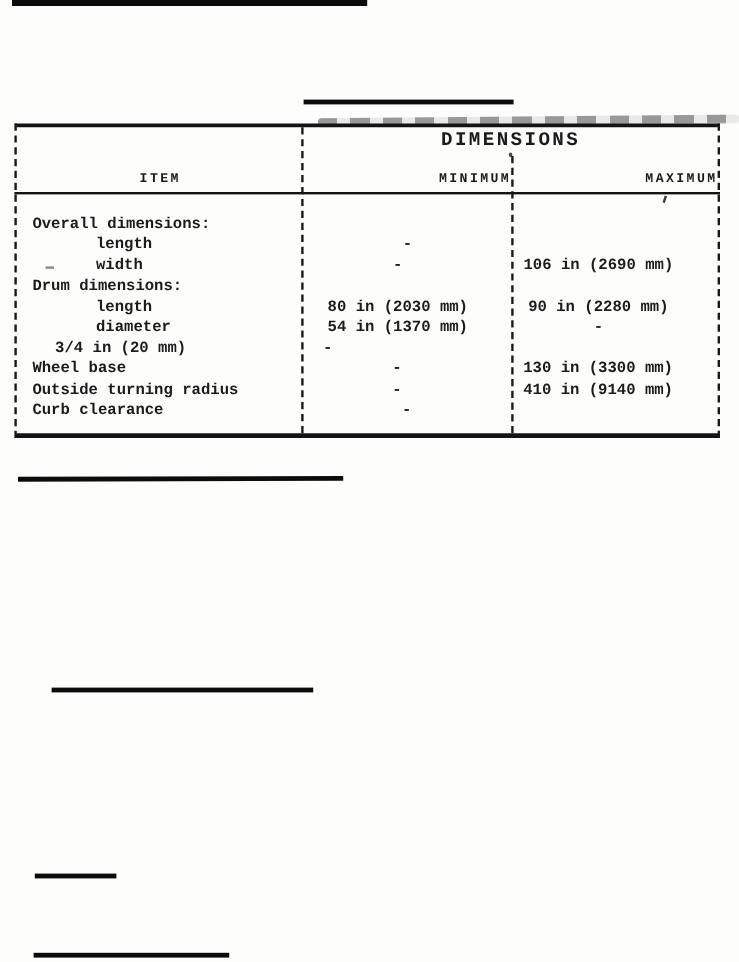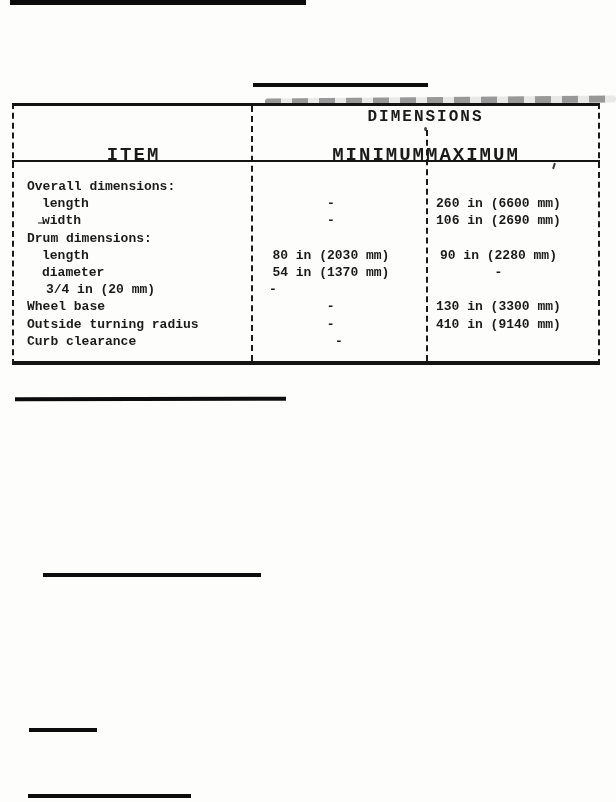--- a/index.html
+++ b/index.html
@@ -72,41 +72,41 @@
     border-left: 2px dashed #1a1a1a;
   }
   .group-header {
     position: absolute; top: 2px; left: 239px; width: 345px;
     text-align: center;
     font-size: 16px; letter-spacing: 2px;
   }
   .subheader {
     position: absolute; top: 38px; left: 0; right: 0;
     display: flex;
-    font-size: 19px; letter-spacing: 2px;
+    font-size: 11px; letter-spacing: 2px;
   }
   .subheader .h-item { width: 239px; text-align: center; }
   .subheader .h-min  { width: 173px; text-align: right; }
-  .subheader .h-max  { width: 172px; text-align: left; }
+  .subheader .h-max  { width: 172px; text-align: right; }
   .header-underline {
     position: absolute; top: 54px; left: -2px; right: -2px; height: 0;
     border-top: 2px solid #141414;
   }
   .tbody {
     position: absolute; top: 74px; left: 0; right: 16px;
     font-size: 13px;
   }
   .trow {
     display: flex;
     height: 17.2px;
     line-height: 14px;
     align-items: flex-start;
   }
   .c-item { width: 239px; padding-left: 13px; box-sizing: border-box; white-space: pre; }
-  .c-item.indent { padding-left: 28px; }
+  .c-item.indent { padding-left: 66px; }
   .c-min  { width: 173px; text-align: center; }
   .c-max  { width: 172px; text-align: center; }
 </style>
 </head>
 <body>
 
 <div class="page">
 
   <div class="rule rule-a"></div>
   <div class="rule rule-b"></div>
@@ -138,21 +138,20 @@
 
       <div class="trow">
         <div class="c-item">Overall dimensions:</div>
         <div class="c-min"></div>
         <div class="c-max"></div>
       </div>
 
       <div class="trow">
         <div class="c-item indent">length</div>
         <div class="c-min">-</div>
-        <div class="c-max">260 in (6600 mm)</div>
       </div>
 
       <div class="trow">
         <div class="c-item indent">width</div>
         <div class="c-min">-</div>
         <div class="c-max">106 in (2690 mm)</div>
       </div>
 
       <div class="trow">
         <div class="c-item">Drum dimensions:</div>

